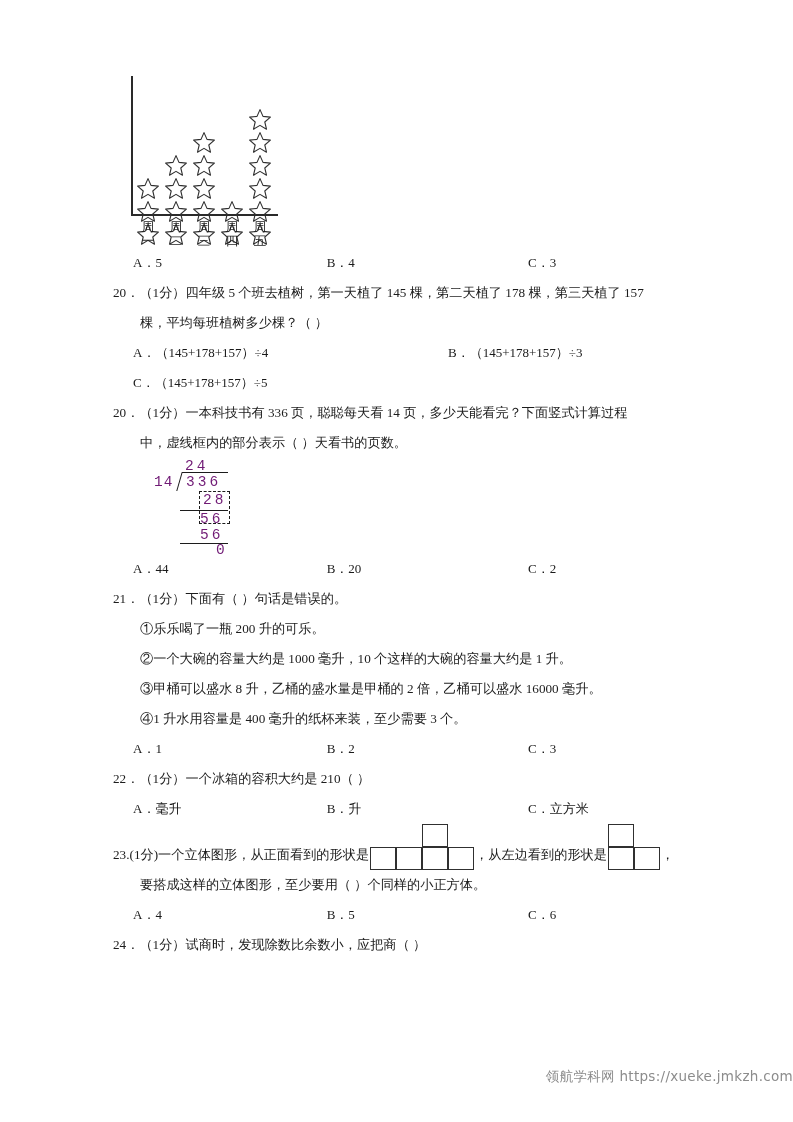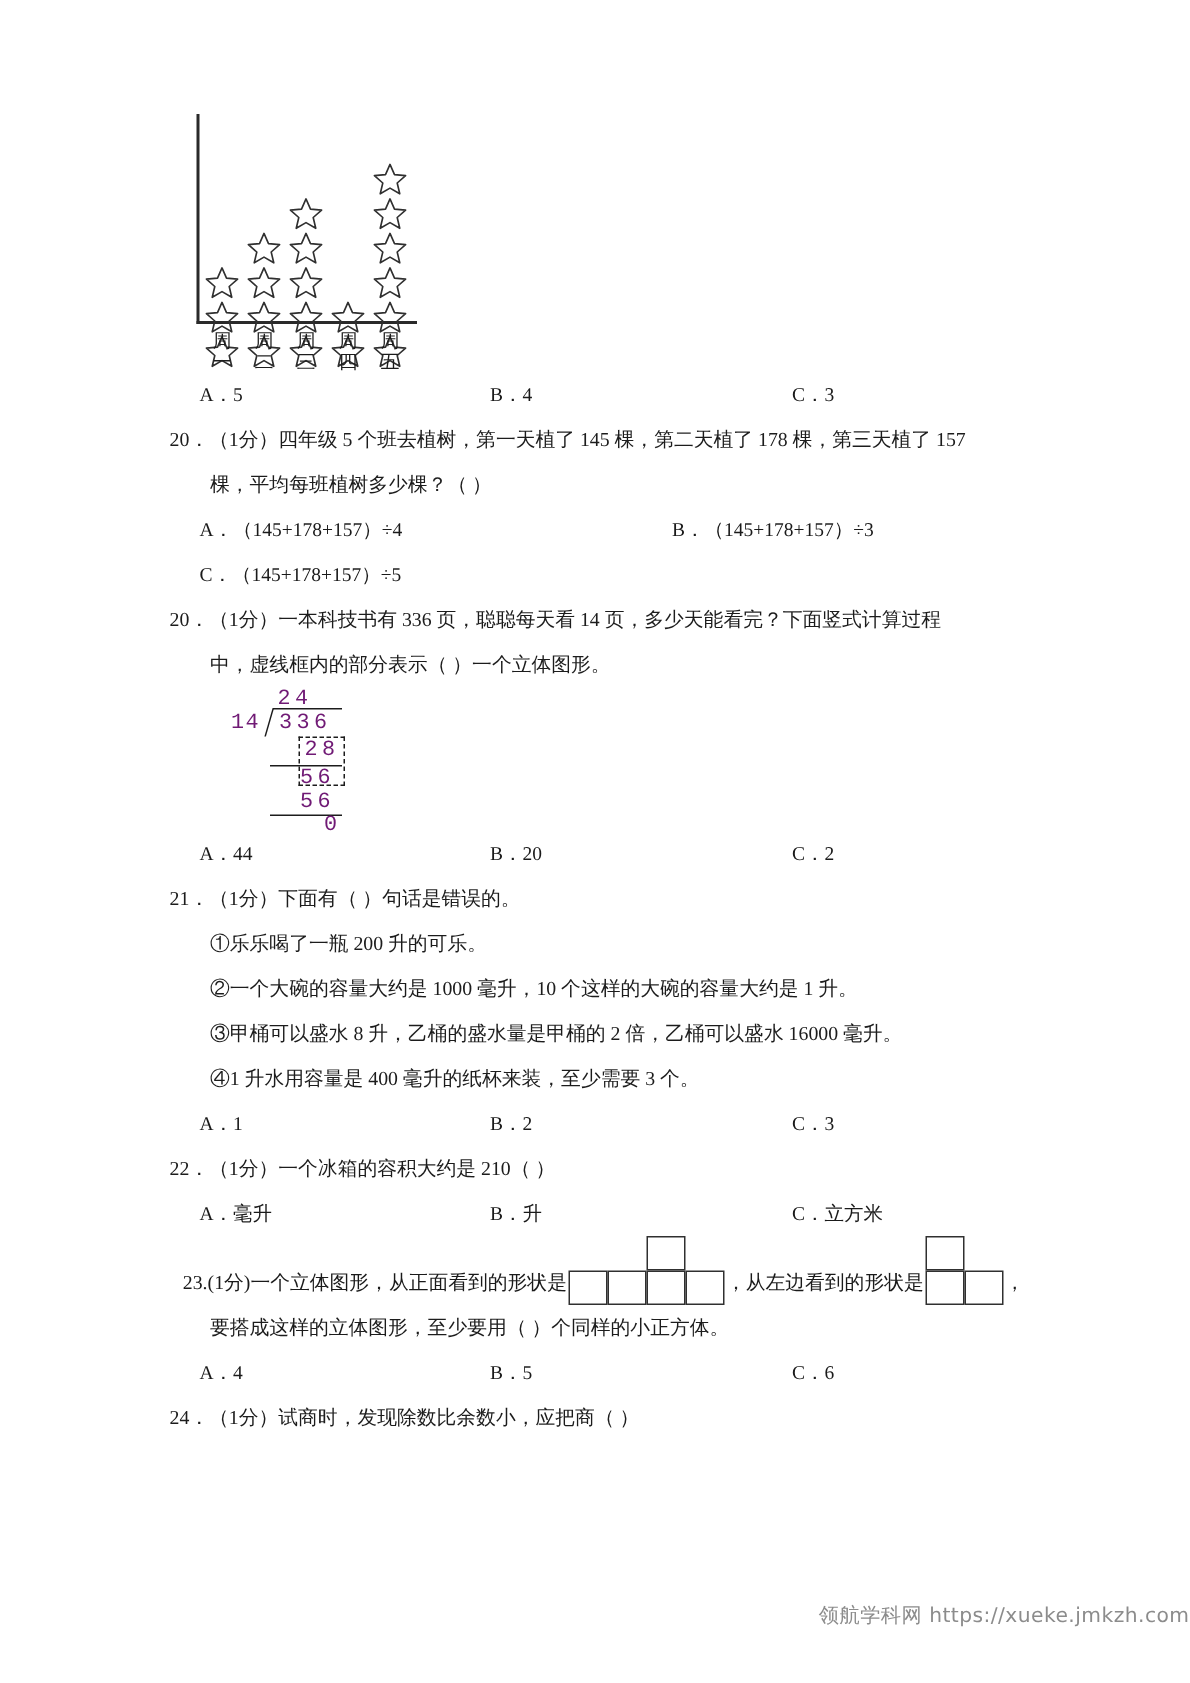--- a/index.html
+++ b/index.html
@@ -191,21 +191,20 @@
   }
 
   
   .q23-line {
     display: flex;
     align-items: flex-end;
     font-size: 13.2px;
     line-height: 30px;
     white-space: nowrap;
     height: 46px;
-    justify-content: flex-end;
   }
   .shape {
     position: relative;
     display: inline-block;
     vertical-align: bottom;
     margin: 0 1px;
   }
   .cell {
     position: absolute;
     border: 1.2px solid #303030;
@@ -386,21 +385,21 @@
       <span class="opt-wide-a">A．（145+178+157）÷4</span>
       <span>B．（145+178+157）÷3</span>
     </div>
     <div class="opts">
       <span class="opt-wide-a">C．（145+178+157）÷5</span>
     </div>
 
     <div class="qline">
       <span>20．</span><span>（1分）</span><span>一本科技书有 336 页，聪聪每天看 14 页，多少天能看完？下面竖式计算过程</span>
     </div>
-    <div class="qline indent">中，虚线框内的部分表示（        ）一个立体图形。</div>
+    <div class="qline indent">中，虚线框内的部分表示（        ）天看书的页数。</div>
 
     <div class="division">
       <span class="dv-quot">24</span>
       <span class="dv-topline"></span>
       <span class="dv-vbar"></span>
       <span class="dv-divisor">14</span>
       <span class="dv-dividend">336</span>
       <span class="dv-box">28</span>
       <span class="dv-line1"></span>
       <span class="dv-r1">56</span>

